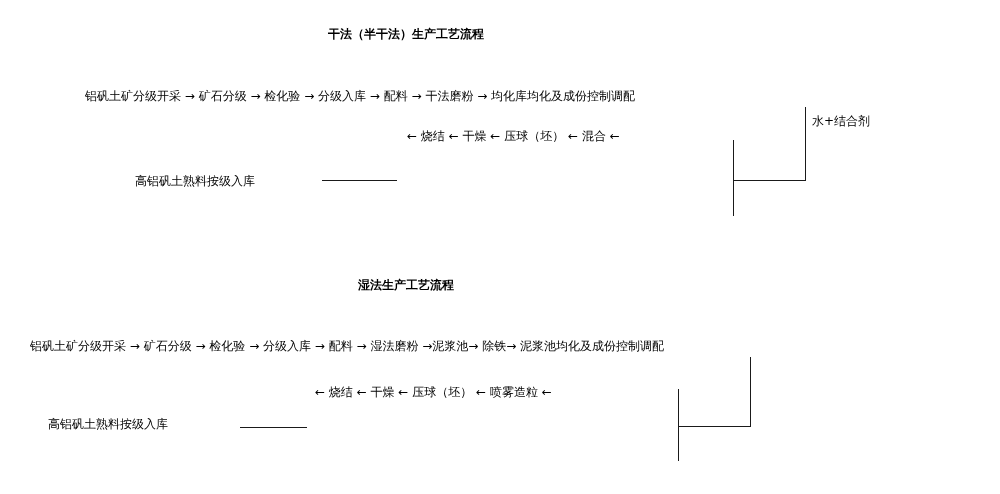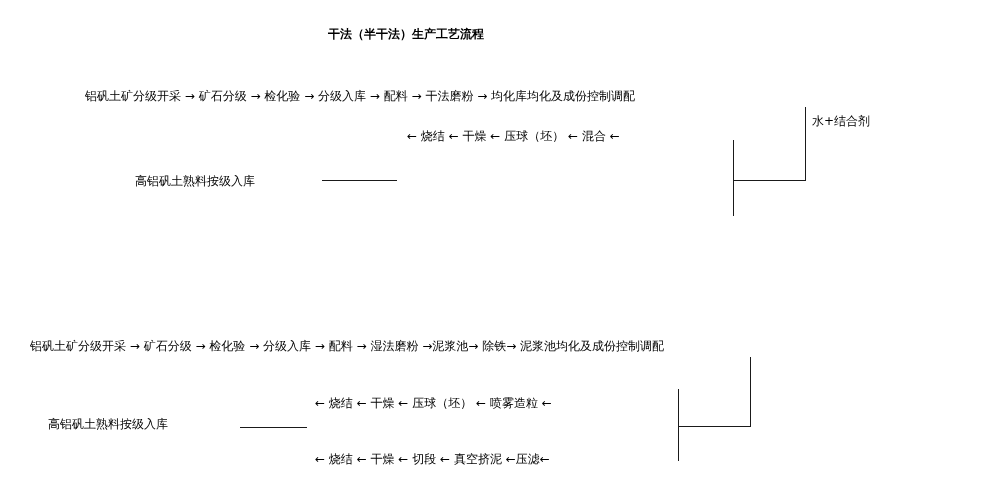--- a/index.html
+++ b/index.html
@@ -53,29 +53,29 @@
   <div class="t" style="left:407px;top:127px;">← 烧结 ← 干燥 ← 压球（坯） ← 混合 ←</div>
 
   <div class="t" style="left:135px;top:172px;">高铝矾土熟料按级入库</div>
 
   <div class="hline" style="left:322px;top:180px;width:75px;"></div>
 
   <div class="hline" style="left:733px;top:180px;width:73px;"></div>
   <div class="vline" style="left:733px;top:140px;height:76px;"></div>
 
 
+  <div class="title" style="top:273px;">湿法生产工艺流程</div>
 
   <div class="t" style="left:30px;top:337px;">铝矾土矿分级开采 → 矿石分级 → 检化验 → 分级入库 → 配料 → 湿法磨粉 →泥浆池→ 除铁→ 泥浆池均化及成份控制调配</div>
 
   <div class="vline" style="left:750px;top:357px;height:70px;"></div>
 
-  <div class="t" style="left:315px;top:394px;">← 烧结 ← 干燥 ← 压球（坯） ← 喷雾造粒 ←</div>
+  <div class="t" style="left:315px;top:383px;">← 烧结 ← 干燥 ← 压球（坯） ← 喷雾造粒 ←</div>
 
   <div class="t" style="left:48px;top:415px;">高铝矾土熟料按级入库</div>
 
   <div class="hline" style="left:240px;top:427px;width:67px;"></div>
 
   <div class="hline" style="left:678px;top:426px;width:73px;"></div>
   <div class="vline" style="left:678px;top:389px;height:72px;"></div>
 
-  <div class="t" style="left:315px;top:450px;">← 烧结 ← 干燥 ← 切段 ← 真空挤泥 ←压滤←</div>
 
 </div>
 
 </body></html>

